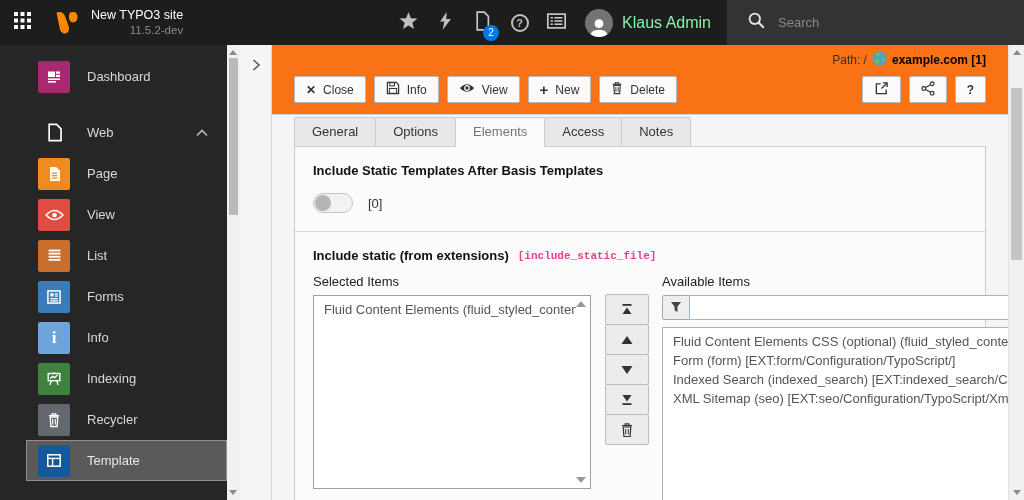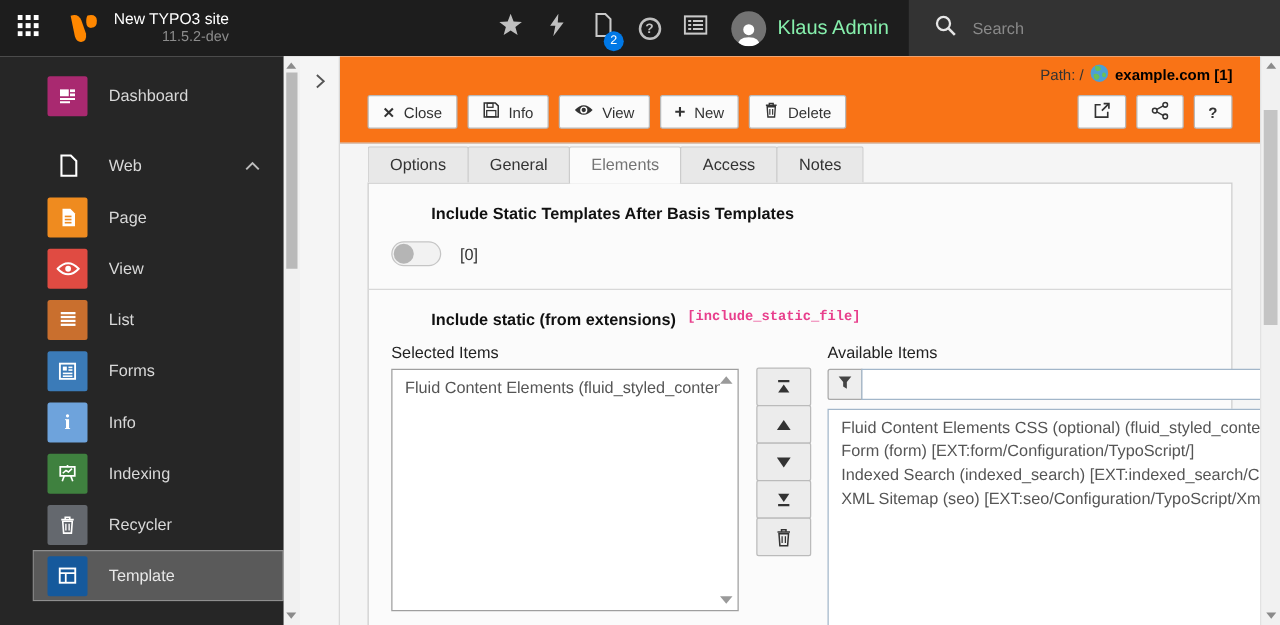--- a/index.html
+++ b/index.html
@@ -76,21 +76,21 @@
 
   .module-body { flex:1; padding:2px 22px 0; overflow:hidden; }
   .tabs { display:flex; position:relative; z-index:2; }
   .tab { padding:6px 17px 7px; font-size:13px; color:#333; background:#e8e8e8;
          border:1px solid #ccc; border-bottom:none; border-radius:2px 2px 0 0;
          margin-right:-1px; cursor:pointer; }
   .tab.active { background:#fbfbfb; color:#747474; margin-bottom:-1px; padding-bottom:8px; }
   .panel { background:#fbfbfb; border:1px solid #ccc; position:relative; z-index:1; height:400px; }
   .section { padding:16px 18px 18px; }
   .section + .section { border-top:1px solid #d8d8d8; }
-  .sec-title { font-size:13px; font-weight:bold; color:#111; display:flex; align-items:flex-start;margin-left:32px; }
+  .sec-title { font-size:13px; font-weight:bold; color:#111; display:flex; align-items:center; }
   .code { font-family:"Liberation Mono", monospace; font-size:11px; color:#e83e8c;
           font-weight:bold; margin-left:9px; }
   .toggle-row { margin-top:15px; display:flex; align-items:center; gap:15px; }
   .toggle { width:40px; height:20px; border-radius:10px; background:#f2f2f2;
             border:1px solid #c5c5c5; position:relative; cursor:pointer; }
   .toggle-knob { position:absolute; left:1px; top:1px; width:16px; height:16px; border-radius:50%;
                  background:#b5b5b5; }
   .toggle-val { font-size:13px; color:#333; }
 
   .dual-select { display:flex; margin-top:11px; }
@@ -441,22 +441,22 @@
           </button>
           <button class="btn icon-only">
             <span>?</span>
           </button>
         </div>
       </div>
     </div>
 
     <div class="module-body">
       <div class="tabs">
+        <div class="tab">General</div>
         <div class="tab">Options</div>
-        <div class="tab">General</div>
         <div class="tab active">Elements</div>
         <div class="tab">Access</div>
         <div class="tab">Notes</div>
       </div>
 
       <div class="panel">
 
         <div class="section">
           <div class="sec-title">
             <span>Include Static Templates After Basis Templates</span>

